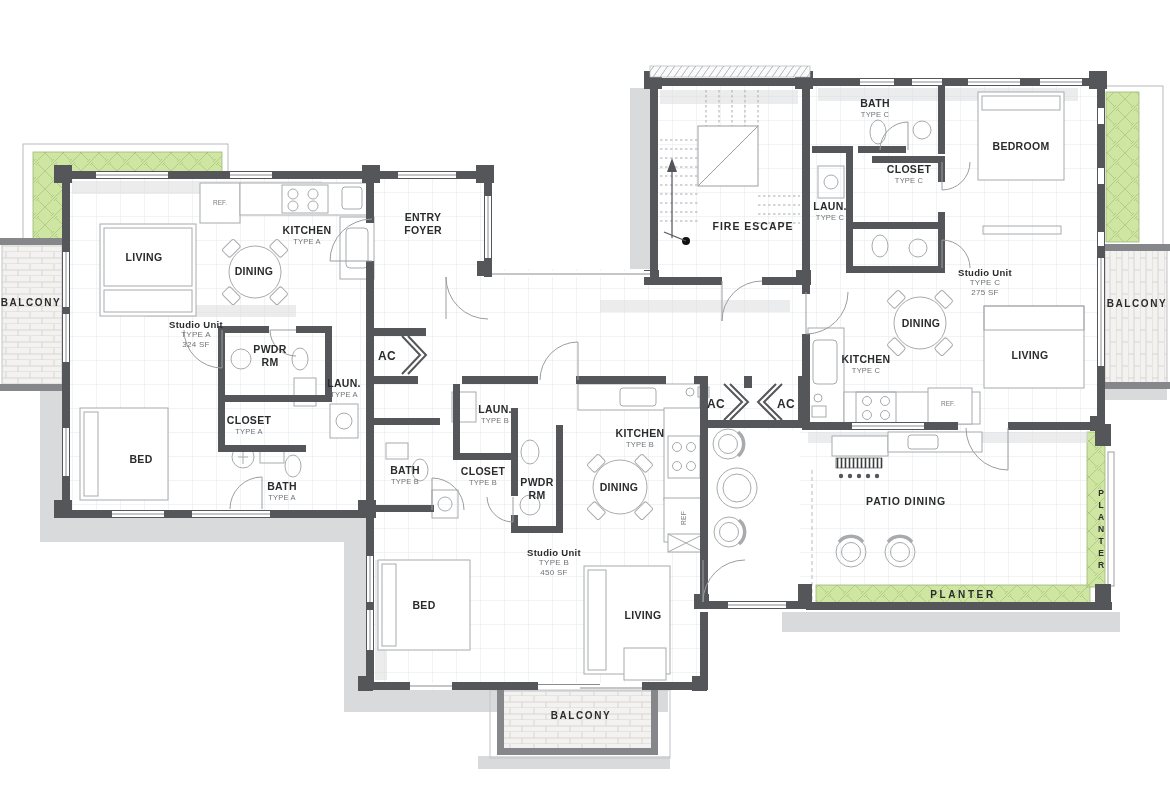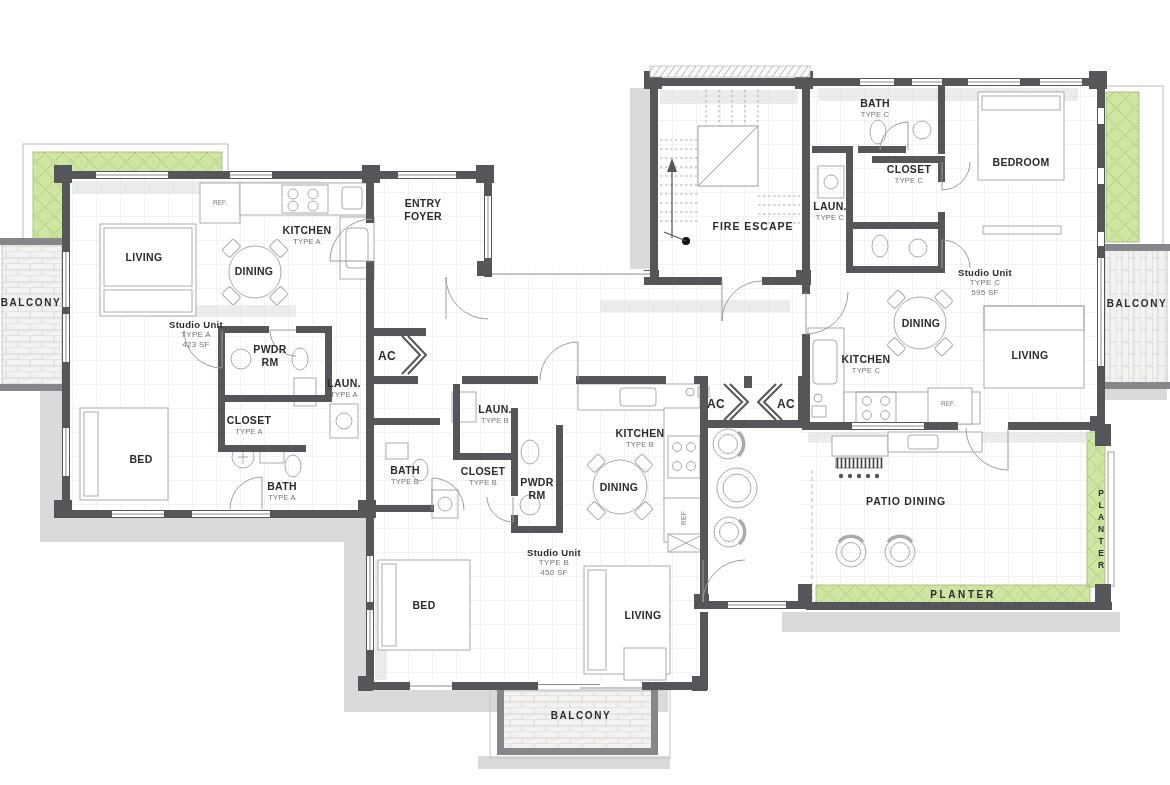--- a/index.html
+++ b/index.html
@@ -430,34 +430,34 @@
     <path class="chev" d="M730 384 L748 402 L730 420 M724 384 L742 402 L724 420"></path>
     <path class="chev" d="M776 384 L758 402 L776 420 M782 384 L764 402 L782 420"></path>
   </g>
 </svg>
 
 <div class="lbl balc" style="left:31px;top:303px">BALCONY</div>
 <div class="lbl" style="left:144px;top:257px">LIVING</div>
 <div class="lbl" style="left:254px;top:271px">DINING</div>
 <div class="lbl" style="left:307px;top:235px"><span>KITCHEN</span><span class="sub">TYPE A</span></div>
 <div class="lbl tiny" style="left:220px;top:203px">REF.</div>
-<div class="lbl studio" style="left:196px;top:334px"><span>Studio Unit</span><span class="s2">TYPE A</span><span class="s3">423 SF</span></div>
+<div class="lbl studio" style="left:196px;top:334px"><span>Studio Unit</span><span class="s2">TYPE A</span><span class="s3">324 SF</span></div>
 <div class="lbl" style="left:270px;top:356px"><span>PWDR</span><span class="l2">RM</span></div>
 <div class="lbl" style="left:344px;top:388px"><span>LAUN.</span><span class="sub">TYPE A</span></div>
 <div class="lbl ac" style="left:387px;top:356px">AC</div>
 <div class="lbl" style="left:249px;top:425px"><span>CLOSET</span><span class="sub">TYPE A</span></div>
 <div class="lbl" style="left:141px;top:459px">BED</div>
 <div class="lbl" style="left:282px;top:491px"><span>BATH</span><span class="sub">TYPE A</span></div>
-<div class="lbl" style="left:423px;top:210px"><span>ENTRY</span><span class="l2">FOYER</span></div>
+<div class="lbl" style="left:423px;top:224px"><span>ENTRY</span><span class="l2">FOYER</span></div>
 <div class="lbl" style="left:753px;top:226px;letter-spacing:1px">FIRE ESCAPE</div>
 <div class="lbl" style="left:875px;top:108px"><span>BATH</span><span class="sub">TYPE C</span></div>
 <div class="lbl" style="left:909px;top:174px"><span>CLOSET</span><span class="sub">TYPE C</span></div>
 <div class="lbl" style="left:830px;top:211px"><span>LAUN.</span><span class="sub">TYPE C</span></div>
-<div class="lbl" style="left:1021px;top:162px">BEDROOM</div>
-<div class="lbl studio" style="left:985px;top:282px"><span>Studio Unit</span><span class="s2">TYPE C</span><span class="s3">595 SF</span></div>
+<div class="lbl" style="left:1021px;top:146px">BEDROOM</div>
+<div class="lbl studio" style="left:985px;top:282px"><span>Studio Unit</span><span class="s2">TYPE C</span><span class="s3">275 SF</span></div>
 <div class="lbl" style="left:921px;top:323px">DINING</div>
 <div class="lbl" style="left:866px;top:364px"><span>KITCHEN</span><span class="sub">TYPE C</span></div>
 <div class="lbl" style="left:1030px;top:355px">LIVING</div>
 <div class="lbl tiny" style="left:948px;top:404px">REF.</div>
 <div class="lbl balc" style="left:1137px;top:304px">BALCONY</div>
 <div class="lbl" style="left:495px;top:414px"><span>LAUN.</span><span class="sub">TYPE B</span></div>
 <div class="lbl" style="left:405px;top:475px"><span>BATH</span><span class="sub">TYPE B</span></div>
 <div class="lbl" style="left:483px;top:476px"><span>CLOSET</span><span class="sub">TYPE B</span></div>
 <div class="lbl" style="left:537px;top:489px"><span>PWDR</span><span class="l2">RM</span></div>
 <div class="lbl" style="left:640px;top:438px"><span>KITCHEN</span><span class="sub">TYPE B</span></div>

